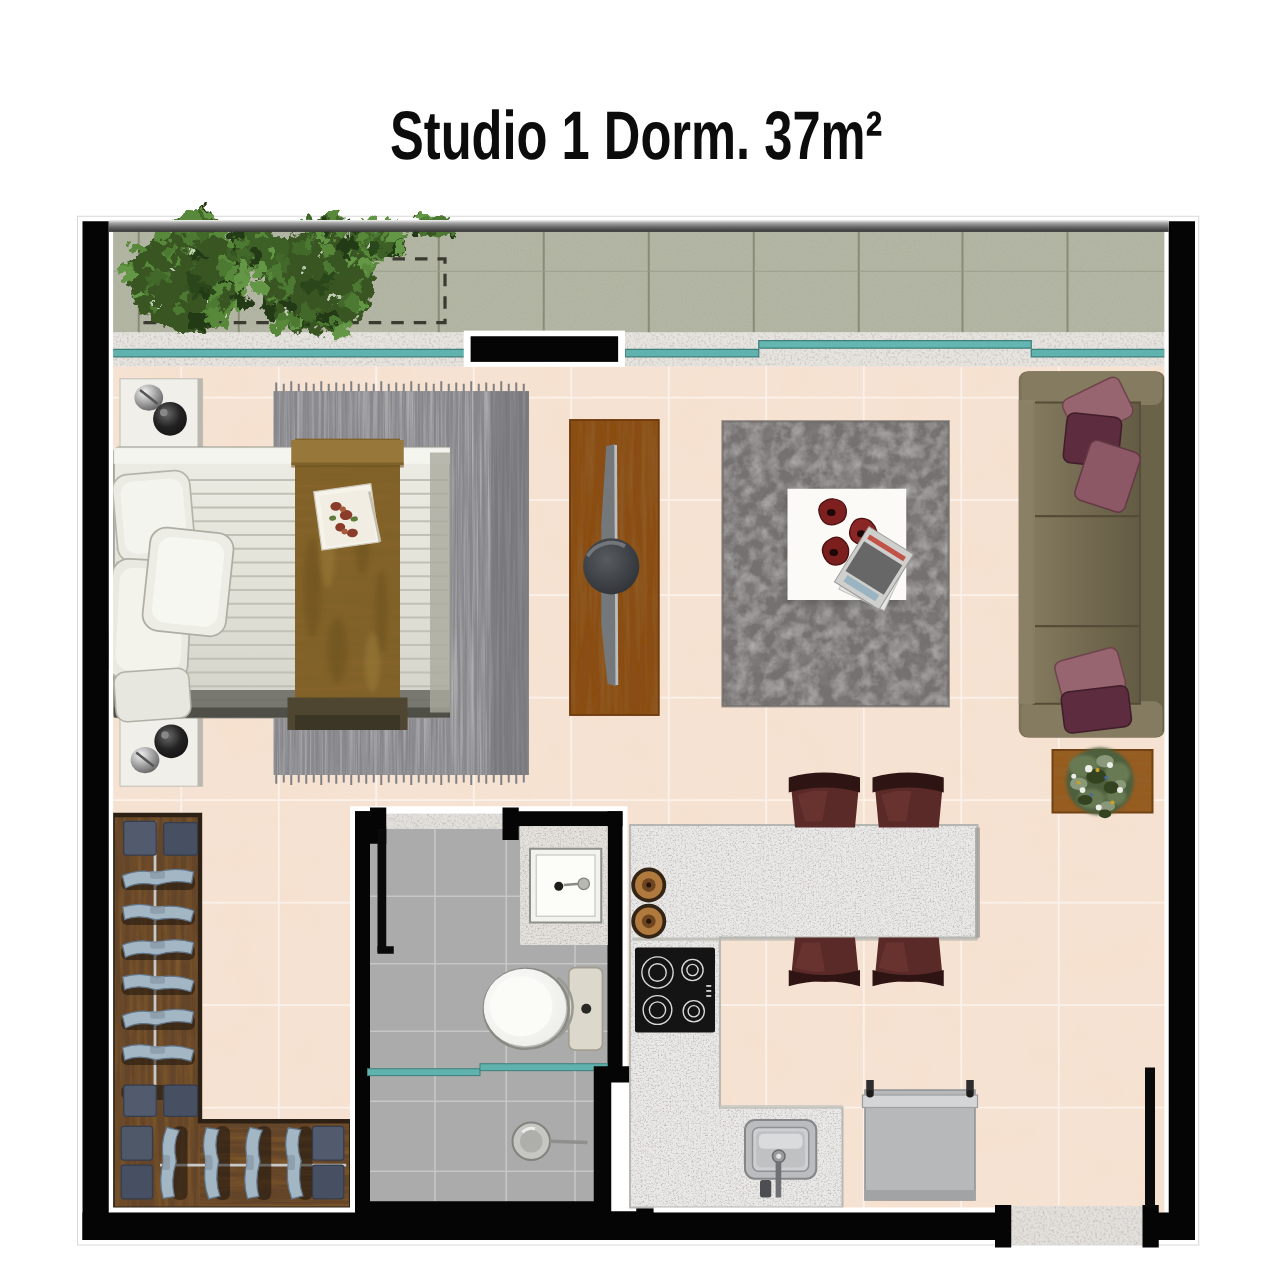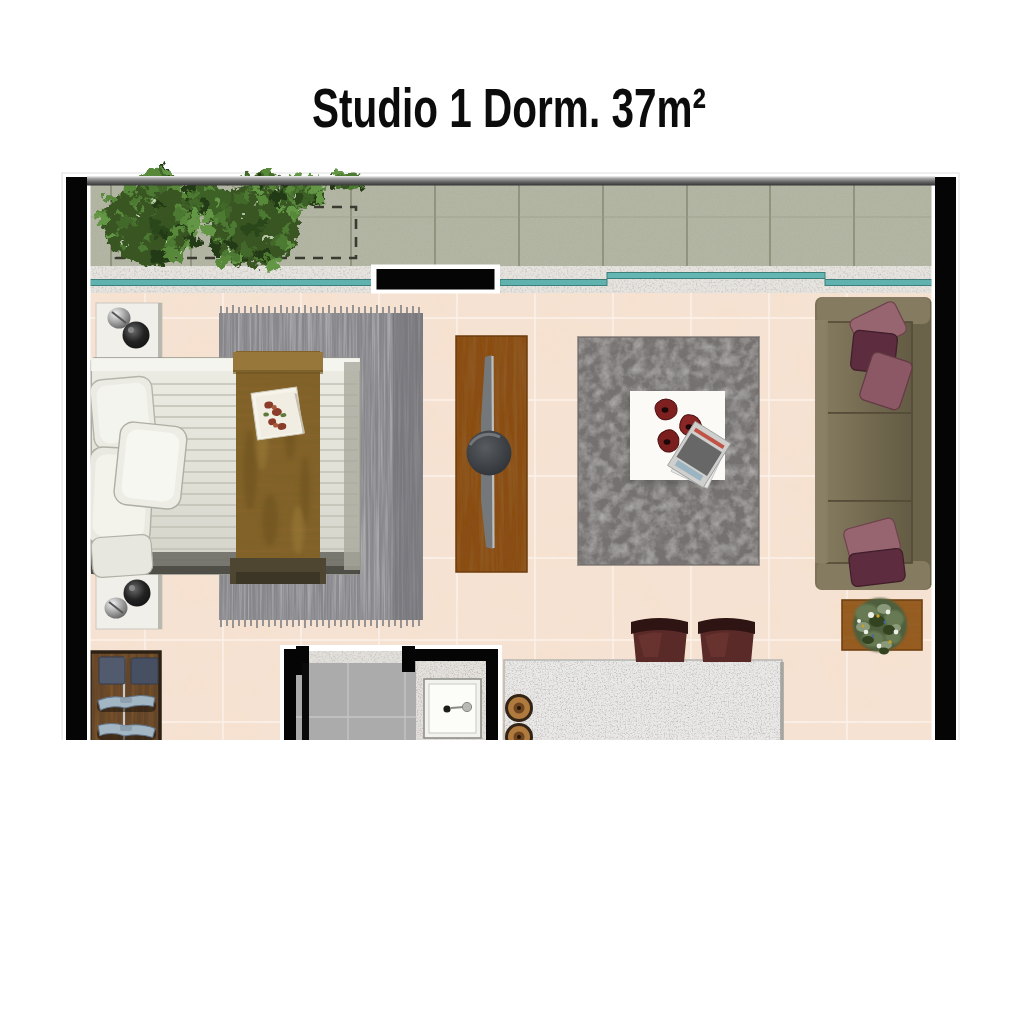--- a/index.html
+++ b/index.html
@@ -1,16 +1,16 @@
 <!DOCTYPE html>
 <html><head>
 <meta charset="utf-8">
 <style>
   html,body{margin:0;padding:0;background:#ffffff;}
-  .page{position:relative;width:1024px;height:740px;background:#a21caf;overflow:hidden;
+  .page{position:relative;width:1024px;height:1024px;background:#a21caf;overflow:hidden;
         font-family:"Liberation Sans", sans-serif;}
 </style>
 </head>
 <body>
 <div class="page">
 <svg width="1024" height="1024" viewBox="0 0 1024 1024" xmlns="http://www.w3.org/2000/svg">
 <defs>
 
   <filter id="granite" x="-2%" y="-2%" width="104%" height="104%">
     <feTurbulence type="fractalNoise" baseFrequency="0.75" numOctaves="2" seed="11" result="n"></feTurbulence>

